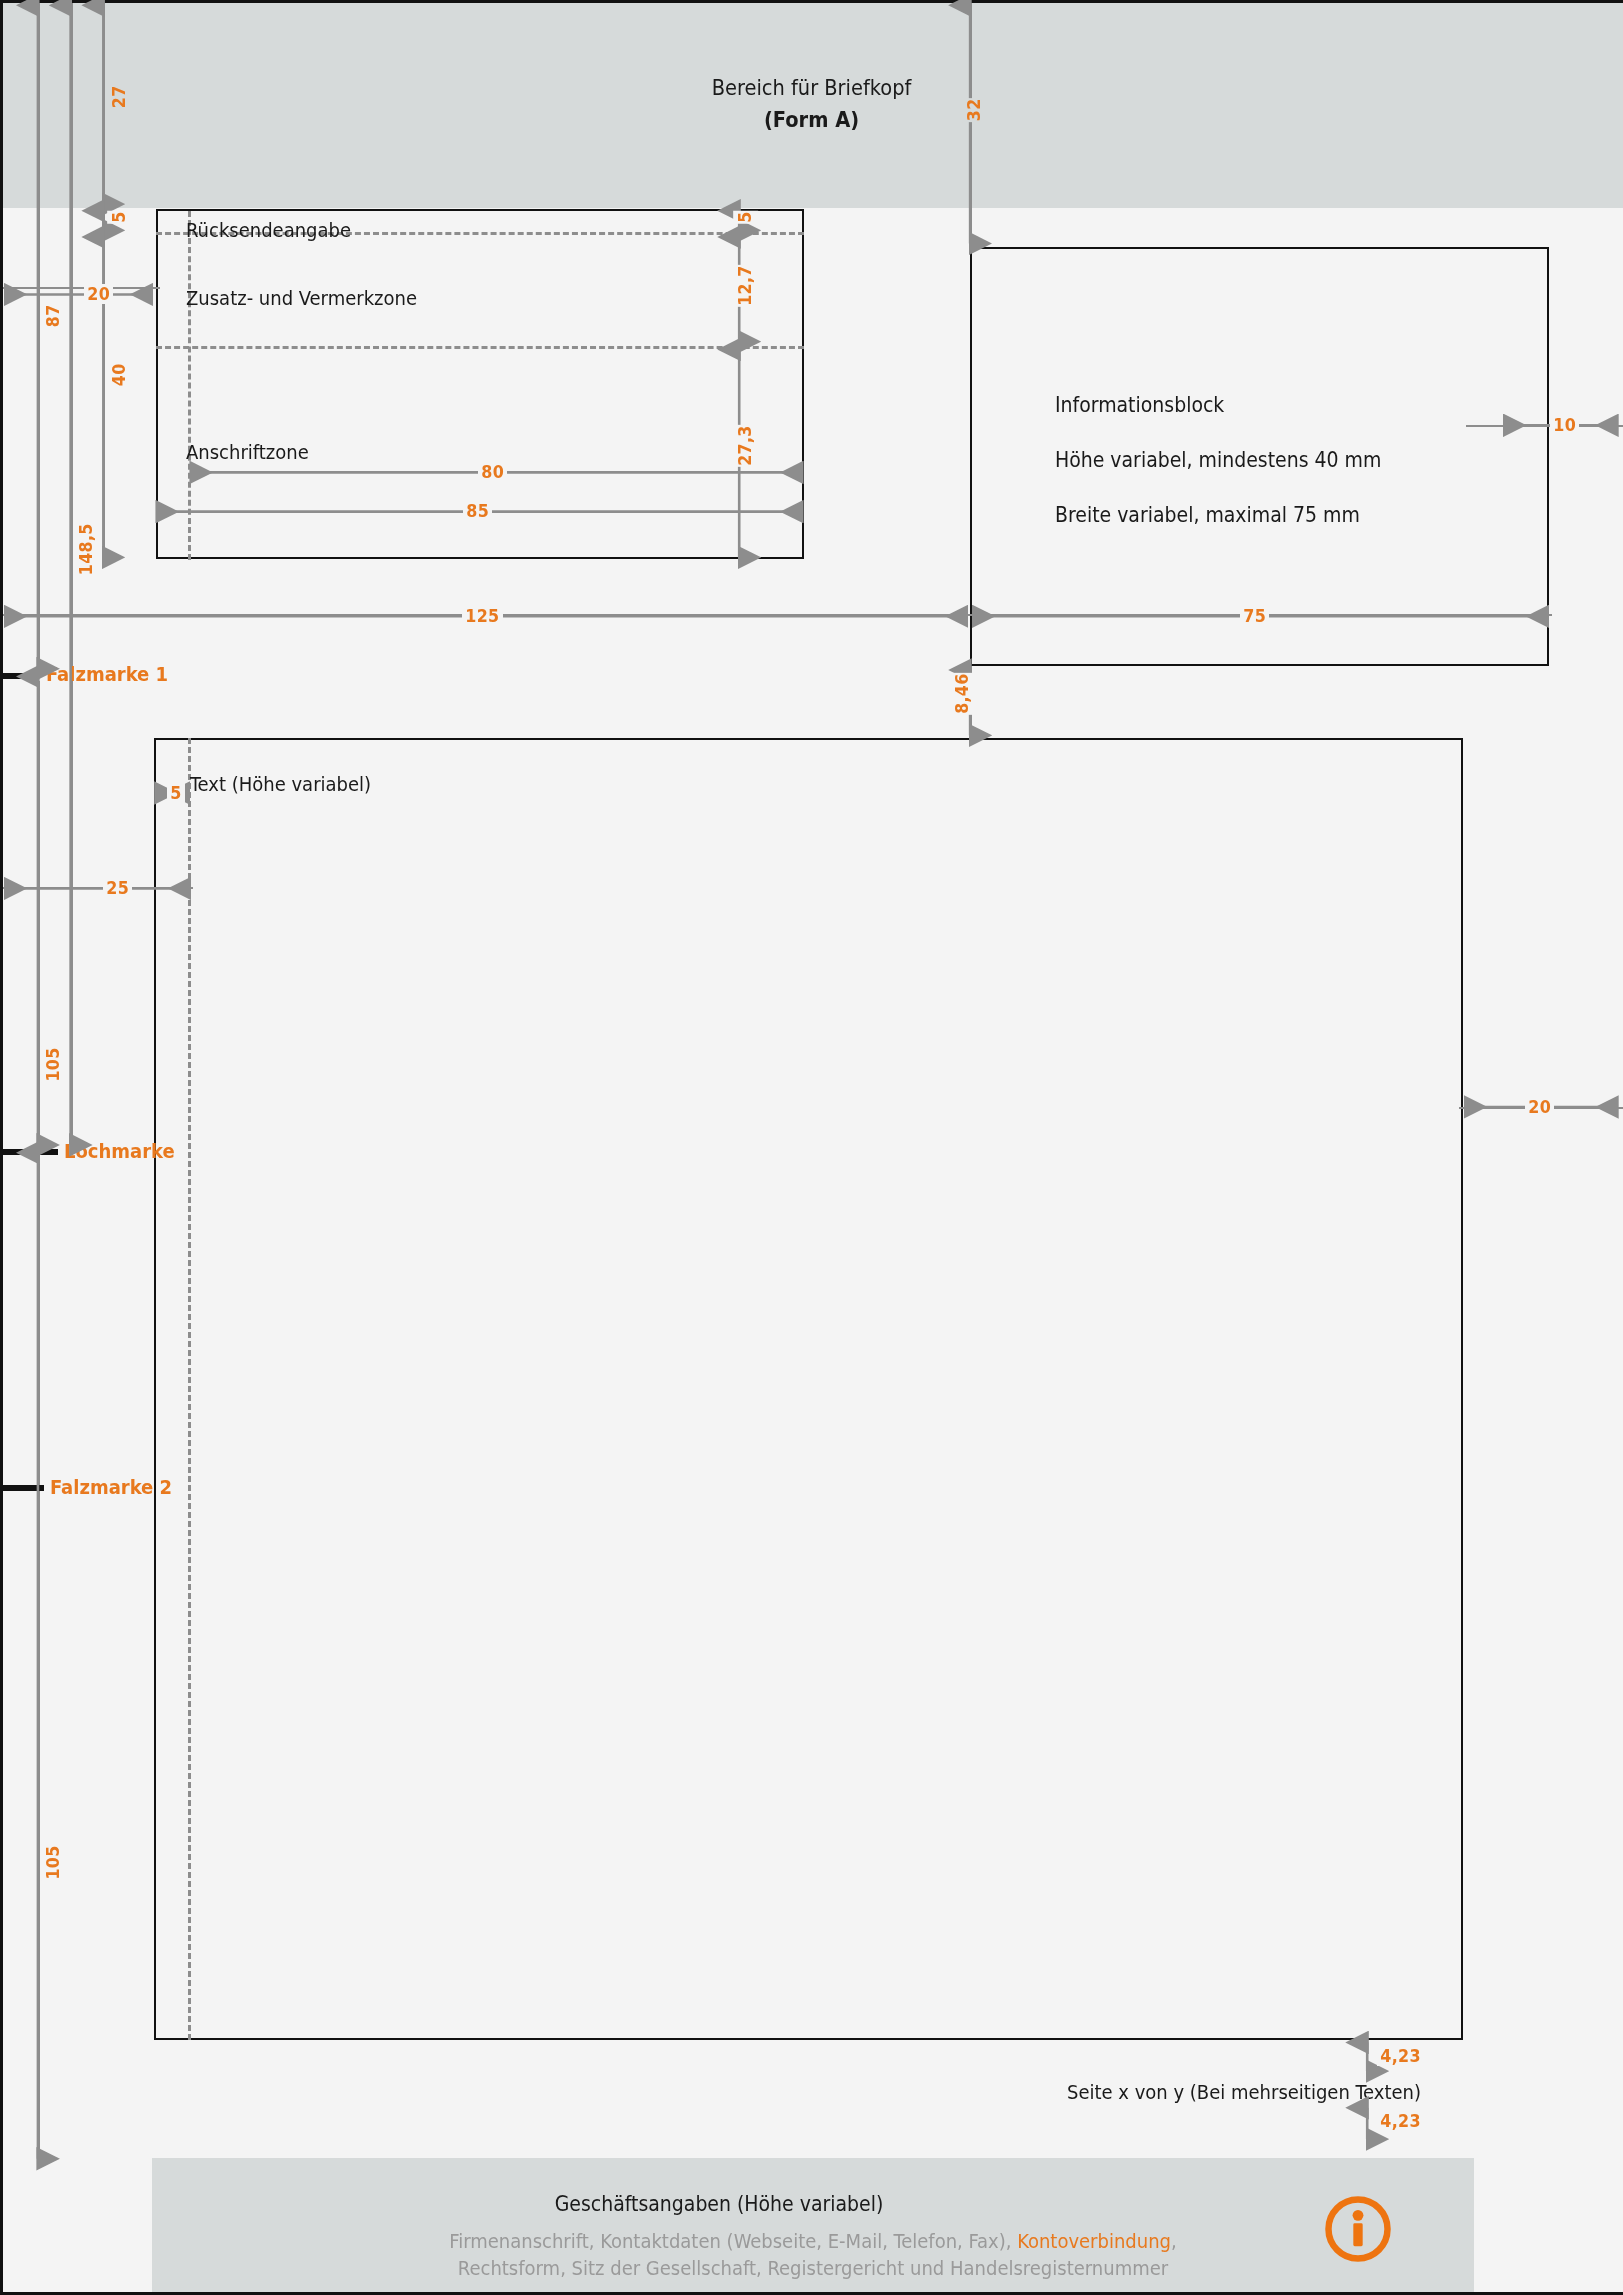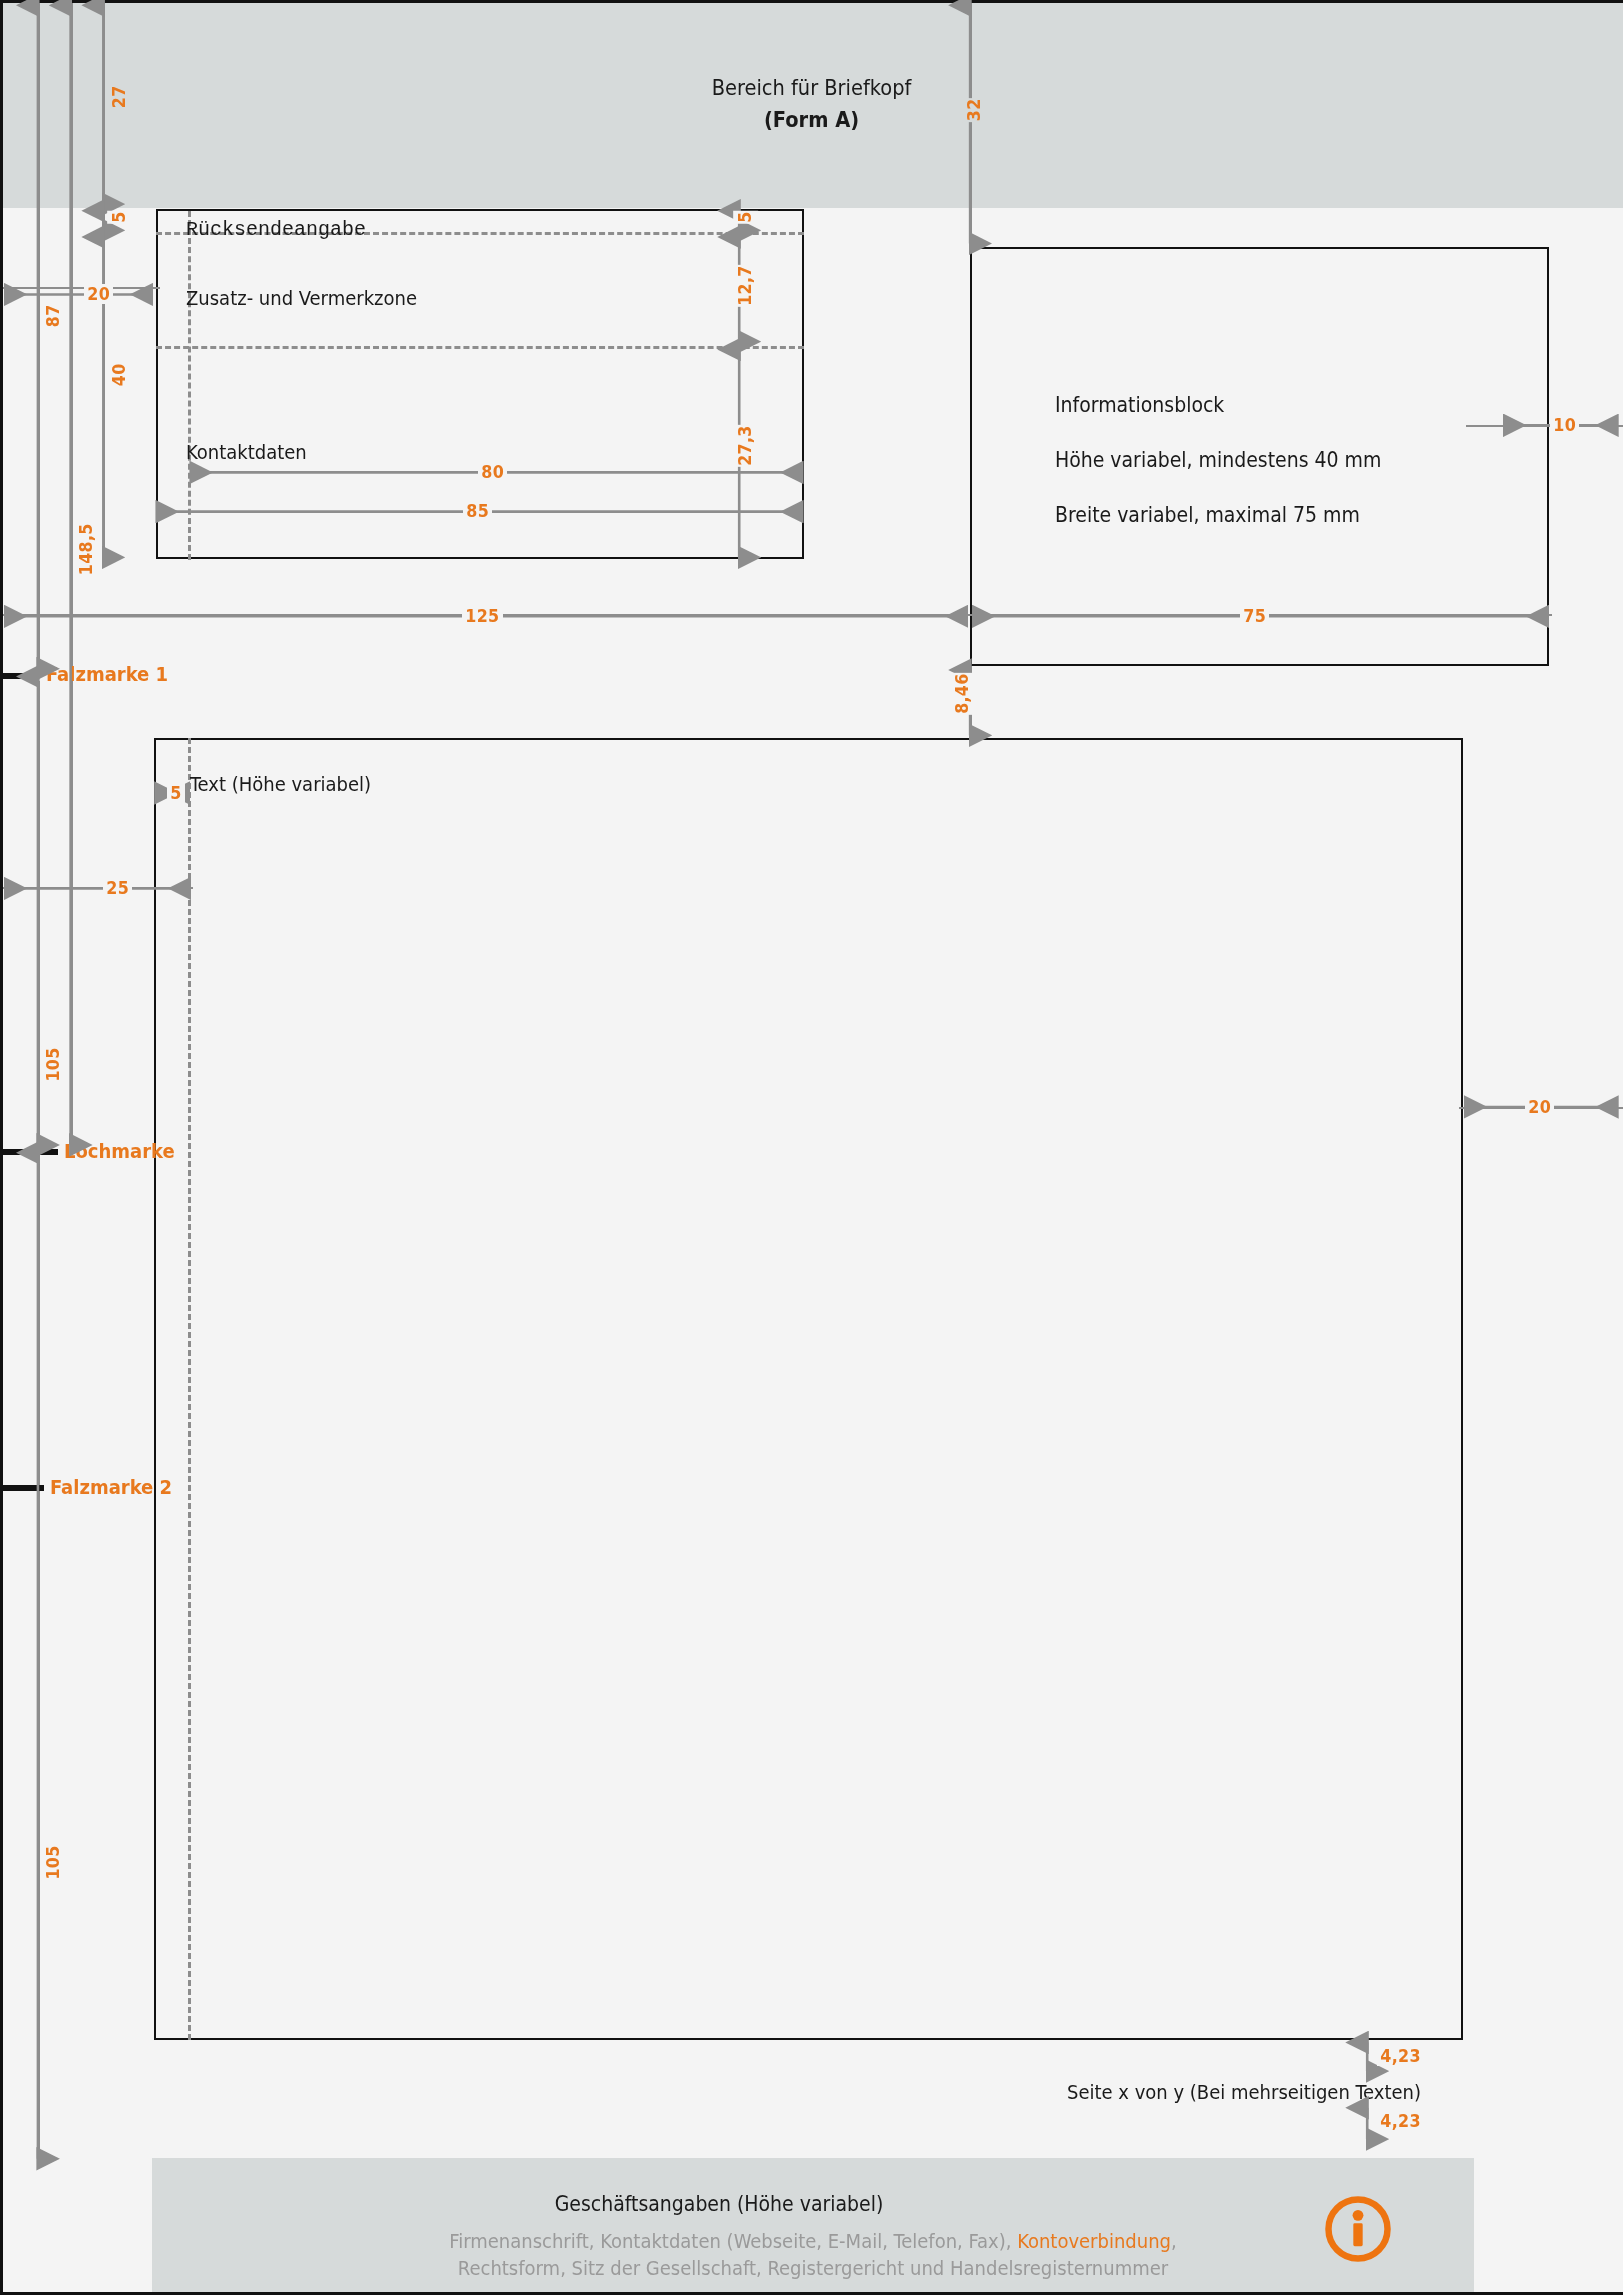--- a/index.html
+++ b/index.html
@@ -147,23 +147,23 @@
   <div class="hl h" style="left:3.3px;top:887px;width:190px;"></div>
 
   <div class="mark" style="left:0;top:673px;width:39px;"></div>
   <div class="mark" style="left:0;top:1149px;width:58px;"></div>
   <div class="mark" style="left:0;top:1485px;width:44px;"></div>
 
   <div class="mark-lbl" style="left:46px;top:662px;">Falzmarke 1</div>
   <div class="mark-lbl" style="left:64px;top:1139px;">Lochmarke</div>
   <div class="mark-lbl" style="left:50px;top:1475px;">Falzmarke 2</div>
 
-  <div class="lbl" style="left:186px;top:218px;font-family:Liberation Mono, monospace;">Rücksendeangabe</div>
+  <div class="lbl" style="left:186px;top:218px;">Rücksendeangabe</div>
   <div class="lbl" style="left:186px;top:286px;">Zusatz- und Vermerkzone</div>
-  <div class="lbl" style="left:186px;top:440px;">Kontaktdaten</div>
+  <div class="lbl" style="left:186px;top:440px;">Anschriftzone</div>
   <div class="lbl" style="left:190px;top:772px;">Text (Höhe variabel)</div>
 
   <div id="info-lines">
     <div>Informationsblock</div>
     <div>Höhe variabel, mindestens 40 mm</div>
     <div>Breite variabel, maximal 75 mm</div>
   </div>
 
   <div id="seite-lbl">Seite x von y (Bei mehrseitigen Texten)</div>
 

